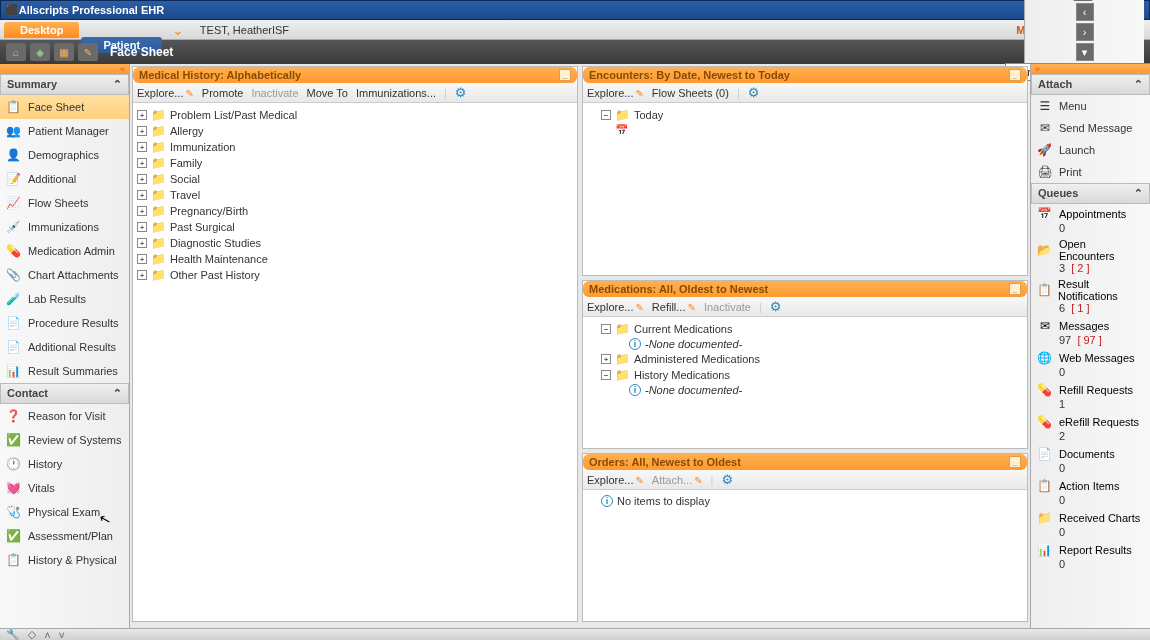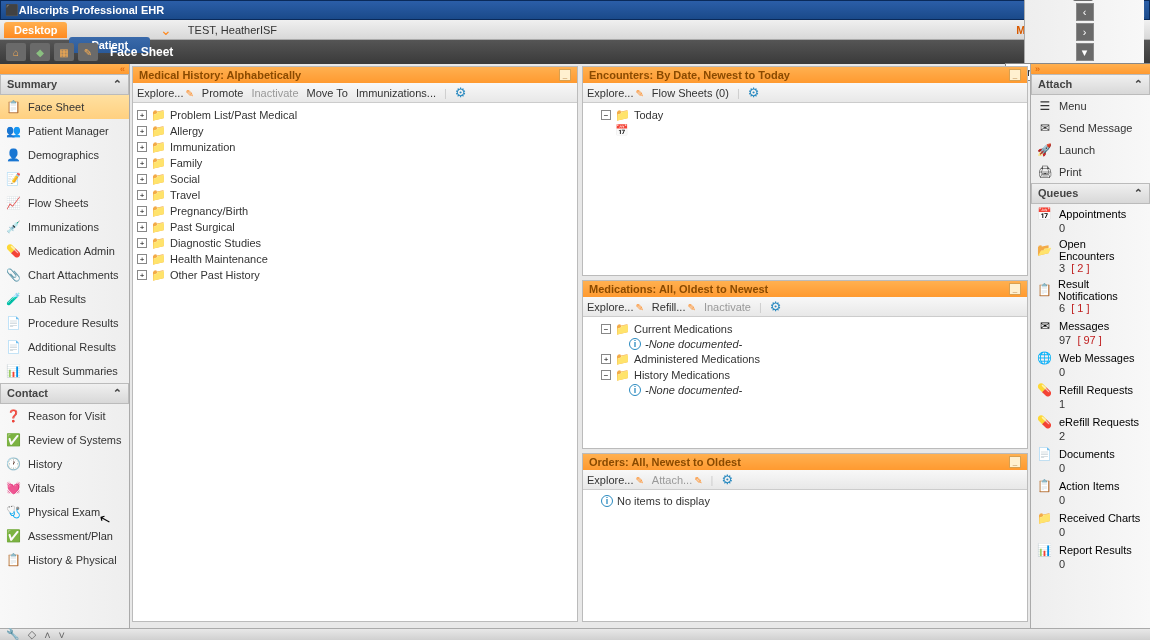--- a/index.html
+++ b/index.html
@@ -6,21 +6,21 @@
 body { background: #e8e8e8; width: 1150px; height: 640px; overflow: hidden; }
 
 
 .titlebar { background: linear-gradient(#2b5ea8, #1a4a8a); color: #fff; height: 20px; display: flex; align-items: center; padding: 0 4px; border: 1px solid #0a2a5a; }
 .titlebar .title { font-weight: bold; flex: 1; }
 .titlebar .winbtns { display: flex; gap: 1px; }
 .titlebar .winbtn { width: 16px; height: 14px; background: #4a7ac0; border: 1px solid #2a5a9a; display: flex; align-items: center; justify-content: center; color: #fff; font-size: 9px; cursor: pointer; }
 
 
 .toptabs { background: linear-gradient(#f0f0f0, #d8d8d8); height: 20px; display: flex; align-items: center; border-bottom: 1px solid #aaa; padding: 0 4px; }
-.tab-desktop { background: linear-gradient(#ffb050, #ff8a20); color: #fff; padding: 2px 10px; border-radius: 3px 3px 0 0; font-weight: bold; margin-right: 2px; cursor: pointer; }
+.tab-desktop { background: linear-gradient(#ffb050, #ff8a20); color: #fff; padding: 2px 16px; border-radius: 3px 3px 0 0; font-weight: bold; margin-right: 2px; cursor: pointer; }
 .tab-patient { background: linear-gradient(#3a6aaa, #2a5a9a); color: #fff; padding: 2px 22px; border-radius: 3px 3px 0 0; font-weight: bold; margin-right: 6px; cursor: pointer; margin-top: 30px; }
 .chevron { color: #ff8a20; font-size: 14px; margin: 0 4px; cursor: pointer; }
 .patient-name { font-weight: normal; color: #333; margin-left: 12px; }
 .toptabs .spacer { flex: 1; }
 .demo-info { color: #444; }
 .demo-info span { margin: 0 4px; }
 .user-label { color: #d85a00; font-weight: bold; margin-left: 20px; margin-right: 8px; }
 
 
 .darkbar { background: linear-gradient(#555, #3a3a3a); height: 24px; display: flex; align-items: center; padding: 0 6px; color: #fff; }
@@ -43,21 +43,21 @@
 .nav-item.active { background: linear-gradient(#ffe0a0, #ffd080); }
 .nav-icon { width: 16px; height: 16px; display: inline-flex; align-items: center; justify-content: center; font-size: 12px; }
 
 
 .center { flex: 1; display: flex; gap: 4px; padding: 2px; }
 .col { display: flex; flex-direction: column; }
 .col1 { flex: 1; }
 .col2 { flex: 1; }
 
 .panel { border: 1px solid #bbb; margin-bottom: 4px; background: #fdfdfd; display: flex; flex-direction: column; }
-.panel-hdr { background: linear-gradient(#ffb050, #ff9a30); color: #8a4a00; font-weight: bold; padding: 2px 6px; display: flex; justify-content: space-between; align-items: center; }
+.panel-hdr { background: linear-gradient(#ffb050, #ff9a30); color: #8a4a00; font-weight: bold; padding: 2px 6px; display: flex; justify-content: space-between; align-items: center; border-radius: 6px; }
 .panel-hdr .minbtn { background: #fff0d0; border: 1px solid #d8a050; width: 12px; height: 12px; cursor: pointer; display: flex; align-items: center; justify-content: center; font-size: 8px; }
 .panel-toolbar { background: linear-gradient(#f8f8f8, #e8e8e8); border-bottom: 1px solid #ccc; padding: 2px 4px; display: flex; align-items: center; gap: 8px; }
 .panel-toolbar .tlink { color: #333; cursor: pointer; }
 .panel-toolbar .tlink.disabled { color: #999; }
 .panel-toolbar .pencil { color: #ff8a20; font-size: 10px; margin-left: 2px; }
 .panel-toolbar .divider { color: #ccc; }
 .panel-toolbar .gear { color: #2a8ac0; cursor: pointer; font-size: 13px; }
 .panel-body { flex: 1; overflow: auto; padding: 4px; background: #fff; }
 
 .tree-item { display: flex; align-items: center; padding: 1px 0; cursor: pointer; }

